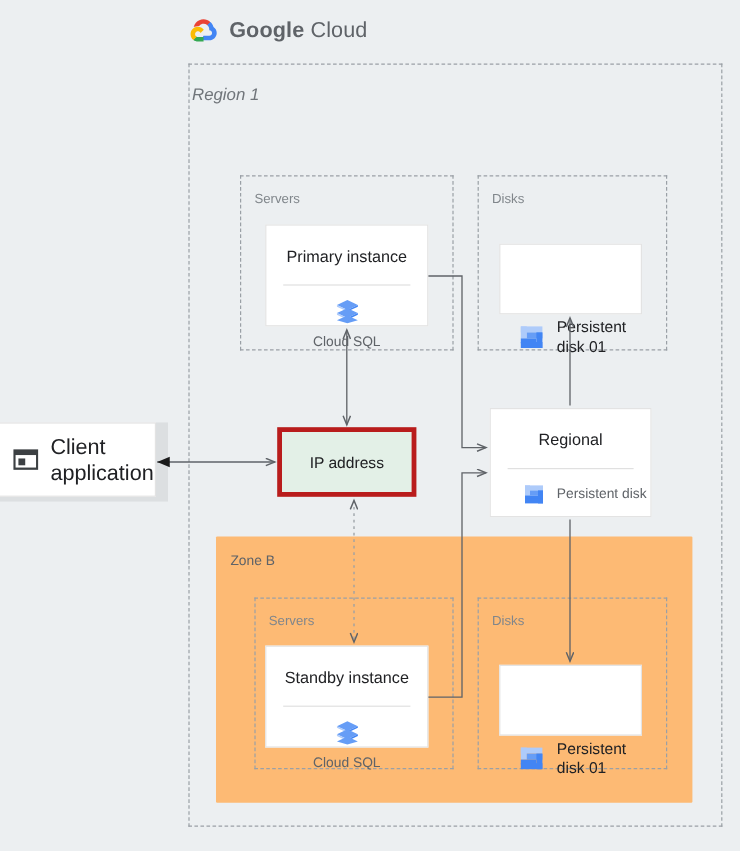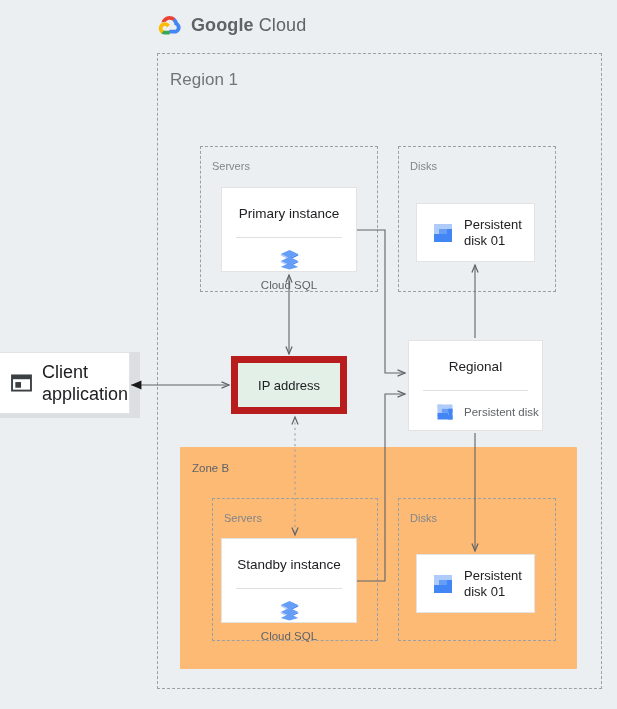--- a/index.html
+++ b/index.html
@@ -36,23 +36,24 @@
   
   #region {
     position: absolute;
     left: 157px; top: 53px;
     width: 445px; height: 636px;
     border: 1px dashed #9aa0a6;
     background: transparent;
   }
   .region-label {
     position: absolute;
-    left: 12px; top: 16px;
-    font-size: 17px;
+    left: 2px; top: 16px;
+    font-size: 14px;
     color: #70757a;
+    font-style: italic;
   }
 
   
   .zone {
     position: absolute;
     border-radius: 1px;
   }
   #zone-a {
     left: 180px; top: 95px;
     width: 397px; height: 227px;
@@ -124,40 +125,41 @@
 
   
   #card-pd01 { left: 416px; top: 203px; width: 119px; height: 59px; }
   #card-pd02 { left: 416px; top: 554px; width: 119px; height: 59px; }
   .disk-card-inner {
     height: 100%;
     display: flex;
     align-items: center;
     gap: 9px;
     padding-left: 14px;
+    margin-top: 48px;
   }
   .disk-card-label {
     font-size: 13px;
     color: #202124;
     line-height: 1.22;
   }
 
   
   #card-regional { left: 408px; top: 340px; width: 135px; height: 91px; }
   #card-regional .card-title { margin-top: 18px; }
   #card-regional .card-divider { margin-top: 16px; }
   #card-regional .card-sub { margin-top: 11px; justify-content: flex-start; padding-left: 14px; gap: 9px; margin-left: 12px; }
 
   
   #card-ip {
     position: absolute;
     left: 231px; top: 356px;
     width: 116px; height: 58px;
     background: #e3f0e7;
-    border: 7px solid #b91c1c;
+    border: 4px solid #b91c1c;
     display: flex;
     align-items: center;
     justify-content: center;
   }
   #card-ip .ip-label { font-size: 13px; color: #202124; }
 
   
   #card-client-shadow {
     position: absolute;
     left: 0px; top: 352px;

